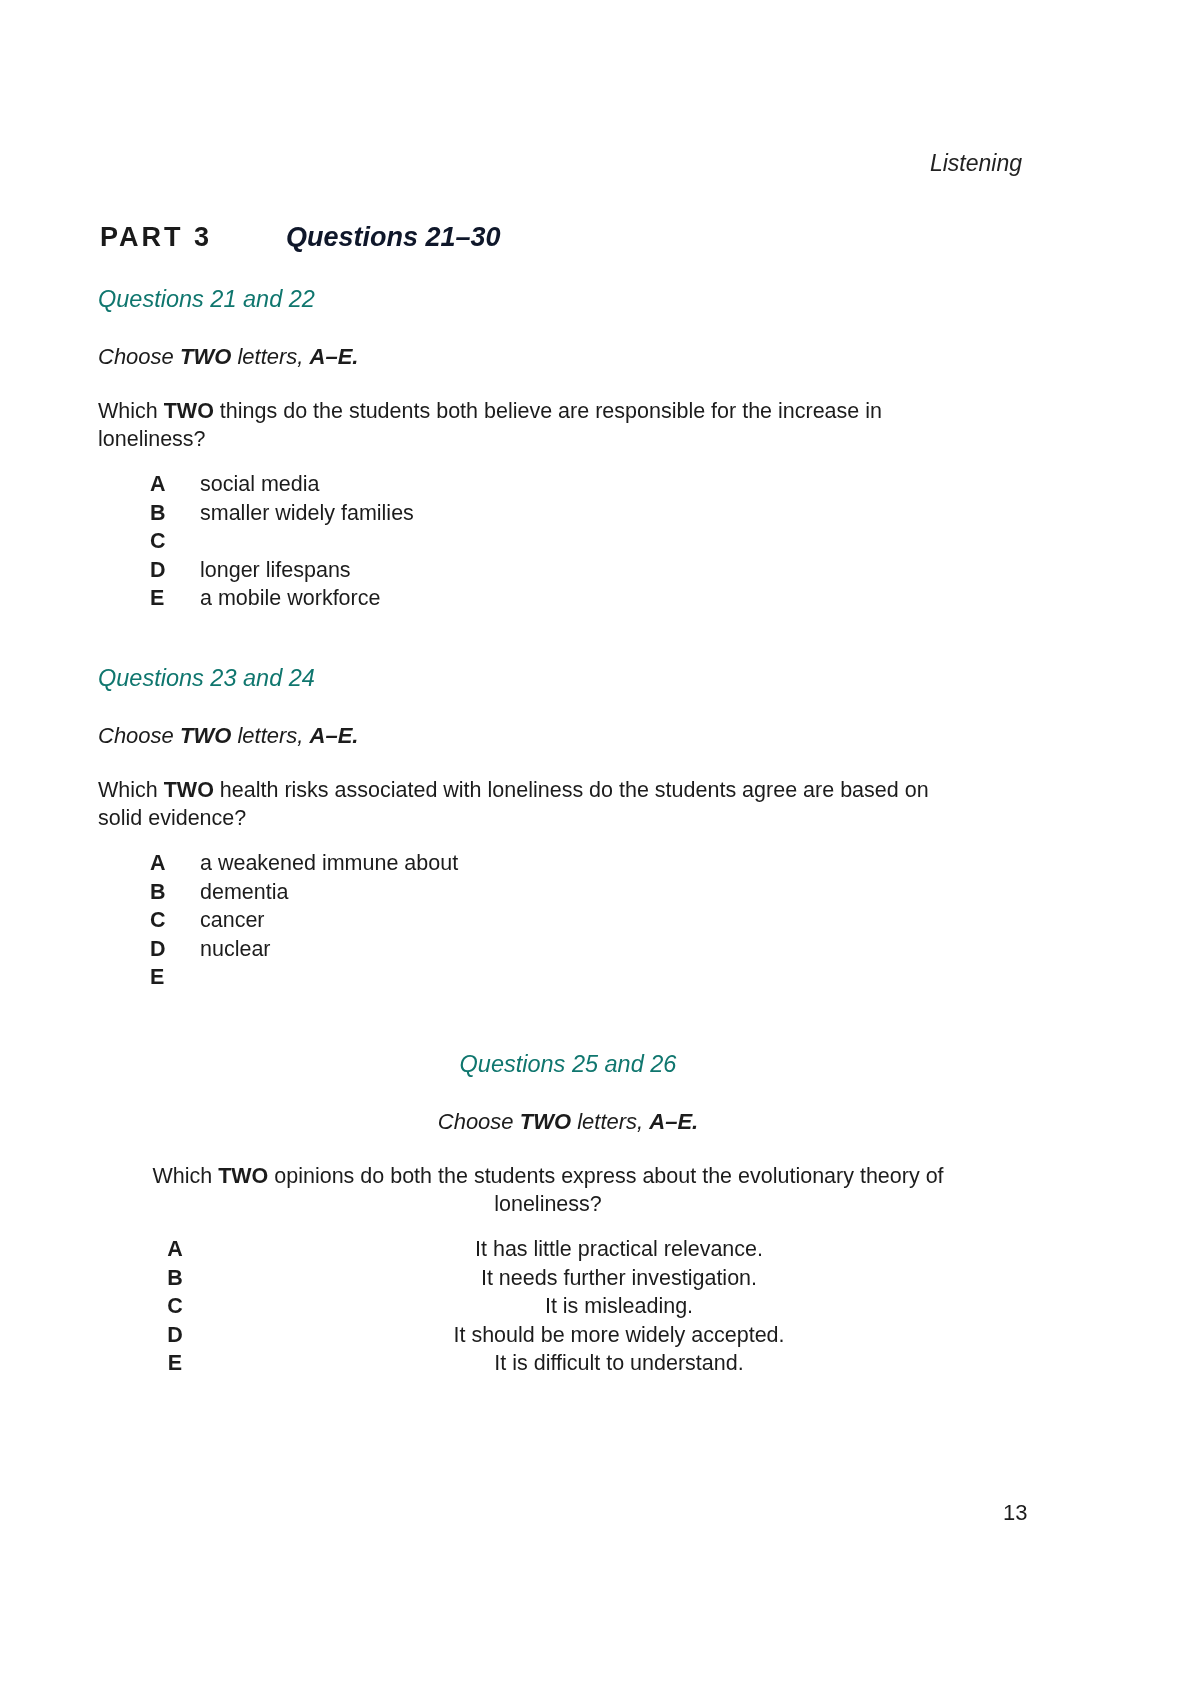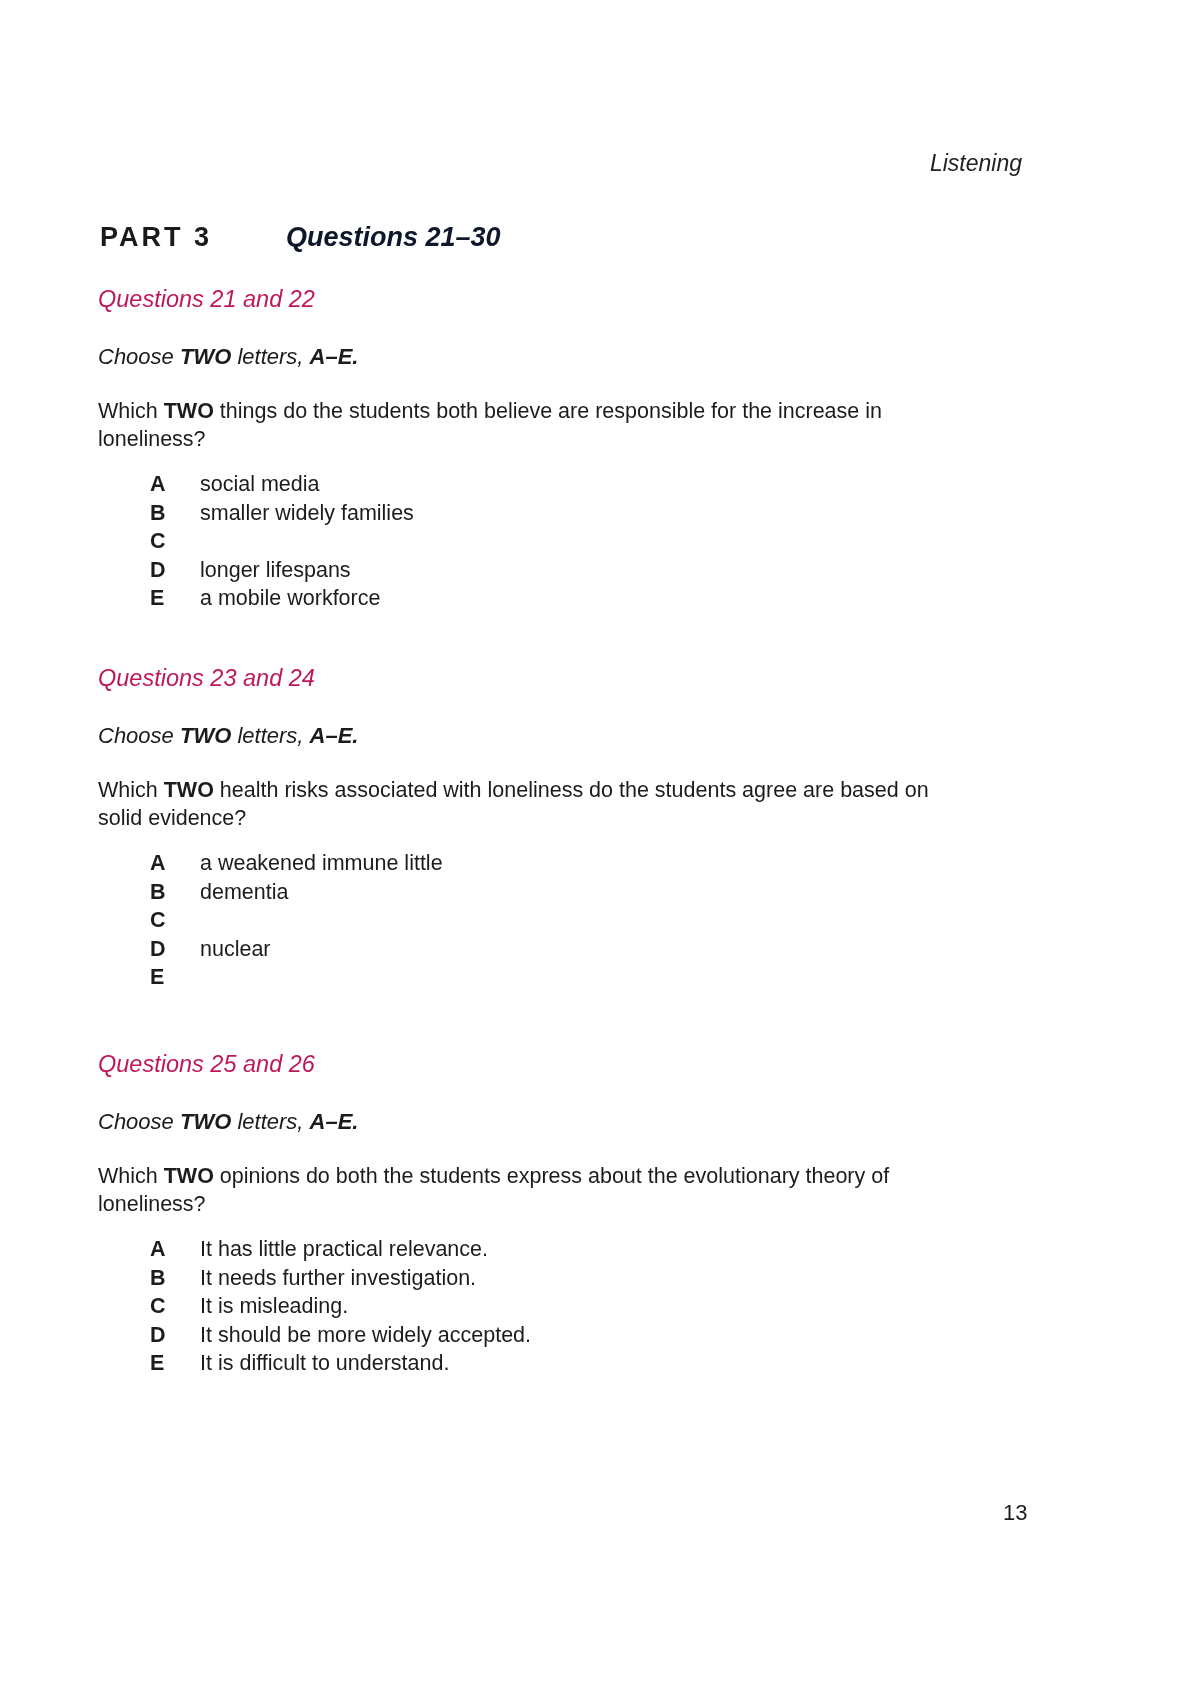--- a/index.html
+++ b/index.html
@@ -45,28 +45,28 @@
     font-size: 27px;
     color: #0f172a;
   }
   .qsection {
     position: absolute;
     left: 98px;
     width: 940px;
   }
   .s1 { top: 286px; }
   .s2 { top: 665px; }
-  .s3 { top: 1051px; }
+  .s3 { top: 1051px; text-align: center; }
   .sec-heading {
     margin: 0;
     font-style: italic;
     font-weight: 400;
     font-size: 23.5px;
     line-height: 27px;
-    color: #be185d;
+    color: #0f766e;
   }
   .instruction {
     margin: 31px 0 0 0;
     font-style: italic;
     font-size: 22px;
     line-height: 26px;
   }
   .instruction b {
     font-weight: 700;
   }
@@ -144,28 +144,29 @@
     </div>
   </section>
 
   <section class="qsection s2">
     <h2 class="sec-heading">Questions 23 and 24</h2>
     <p class="instruction"><span>Choose </span><b>TWO</b><span> letters, </span><b>A–E.</b></p>
     <p class="question"><span>Which </span><b>TWO</b><span> health risks associated with loneliness do the students agree are based on</span><br><span>solid evidence?</span></p>
     <div class="options">
       <div class="option">
           <span class="letter">A</span>
-          <span class="opt-text">a weakened immune little</span>
+          <span class="opt-text">a weakened immune about</span>
         </div>
       <div class="option">
           <span class="letter">B</span>
           <span class="opt-text">dementia</span>
         </div>
       <div class="option">
           <span class="letter">C</span>
+          <span class="opt-text">cancer</span>
         </div>
       <div class="option">
           <span class="letter">D</span>
           <span class="opt-text">nuclear</span>
         </div>
       <div class="option">
           <span class="letter">E</span>
         </div>
     </div>
   </section>

